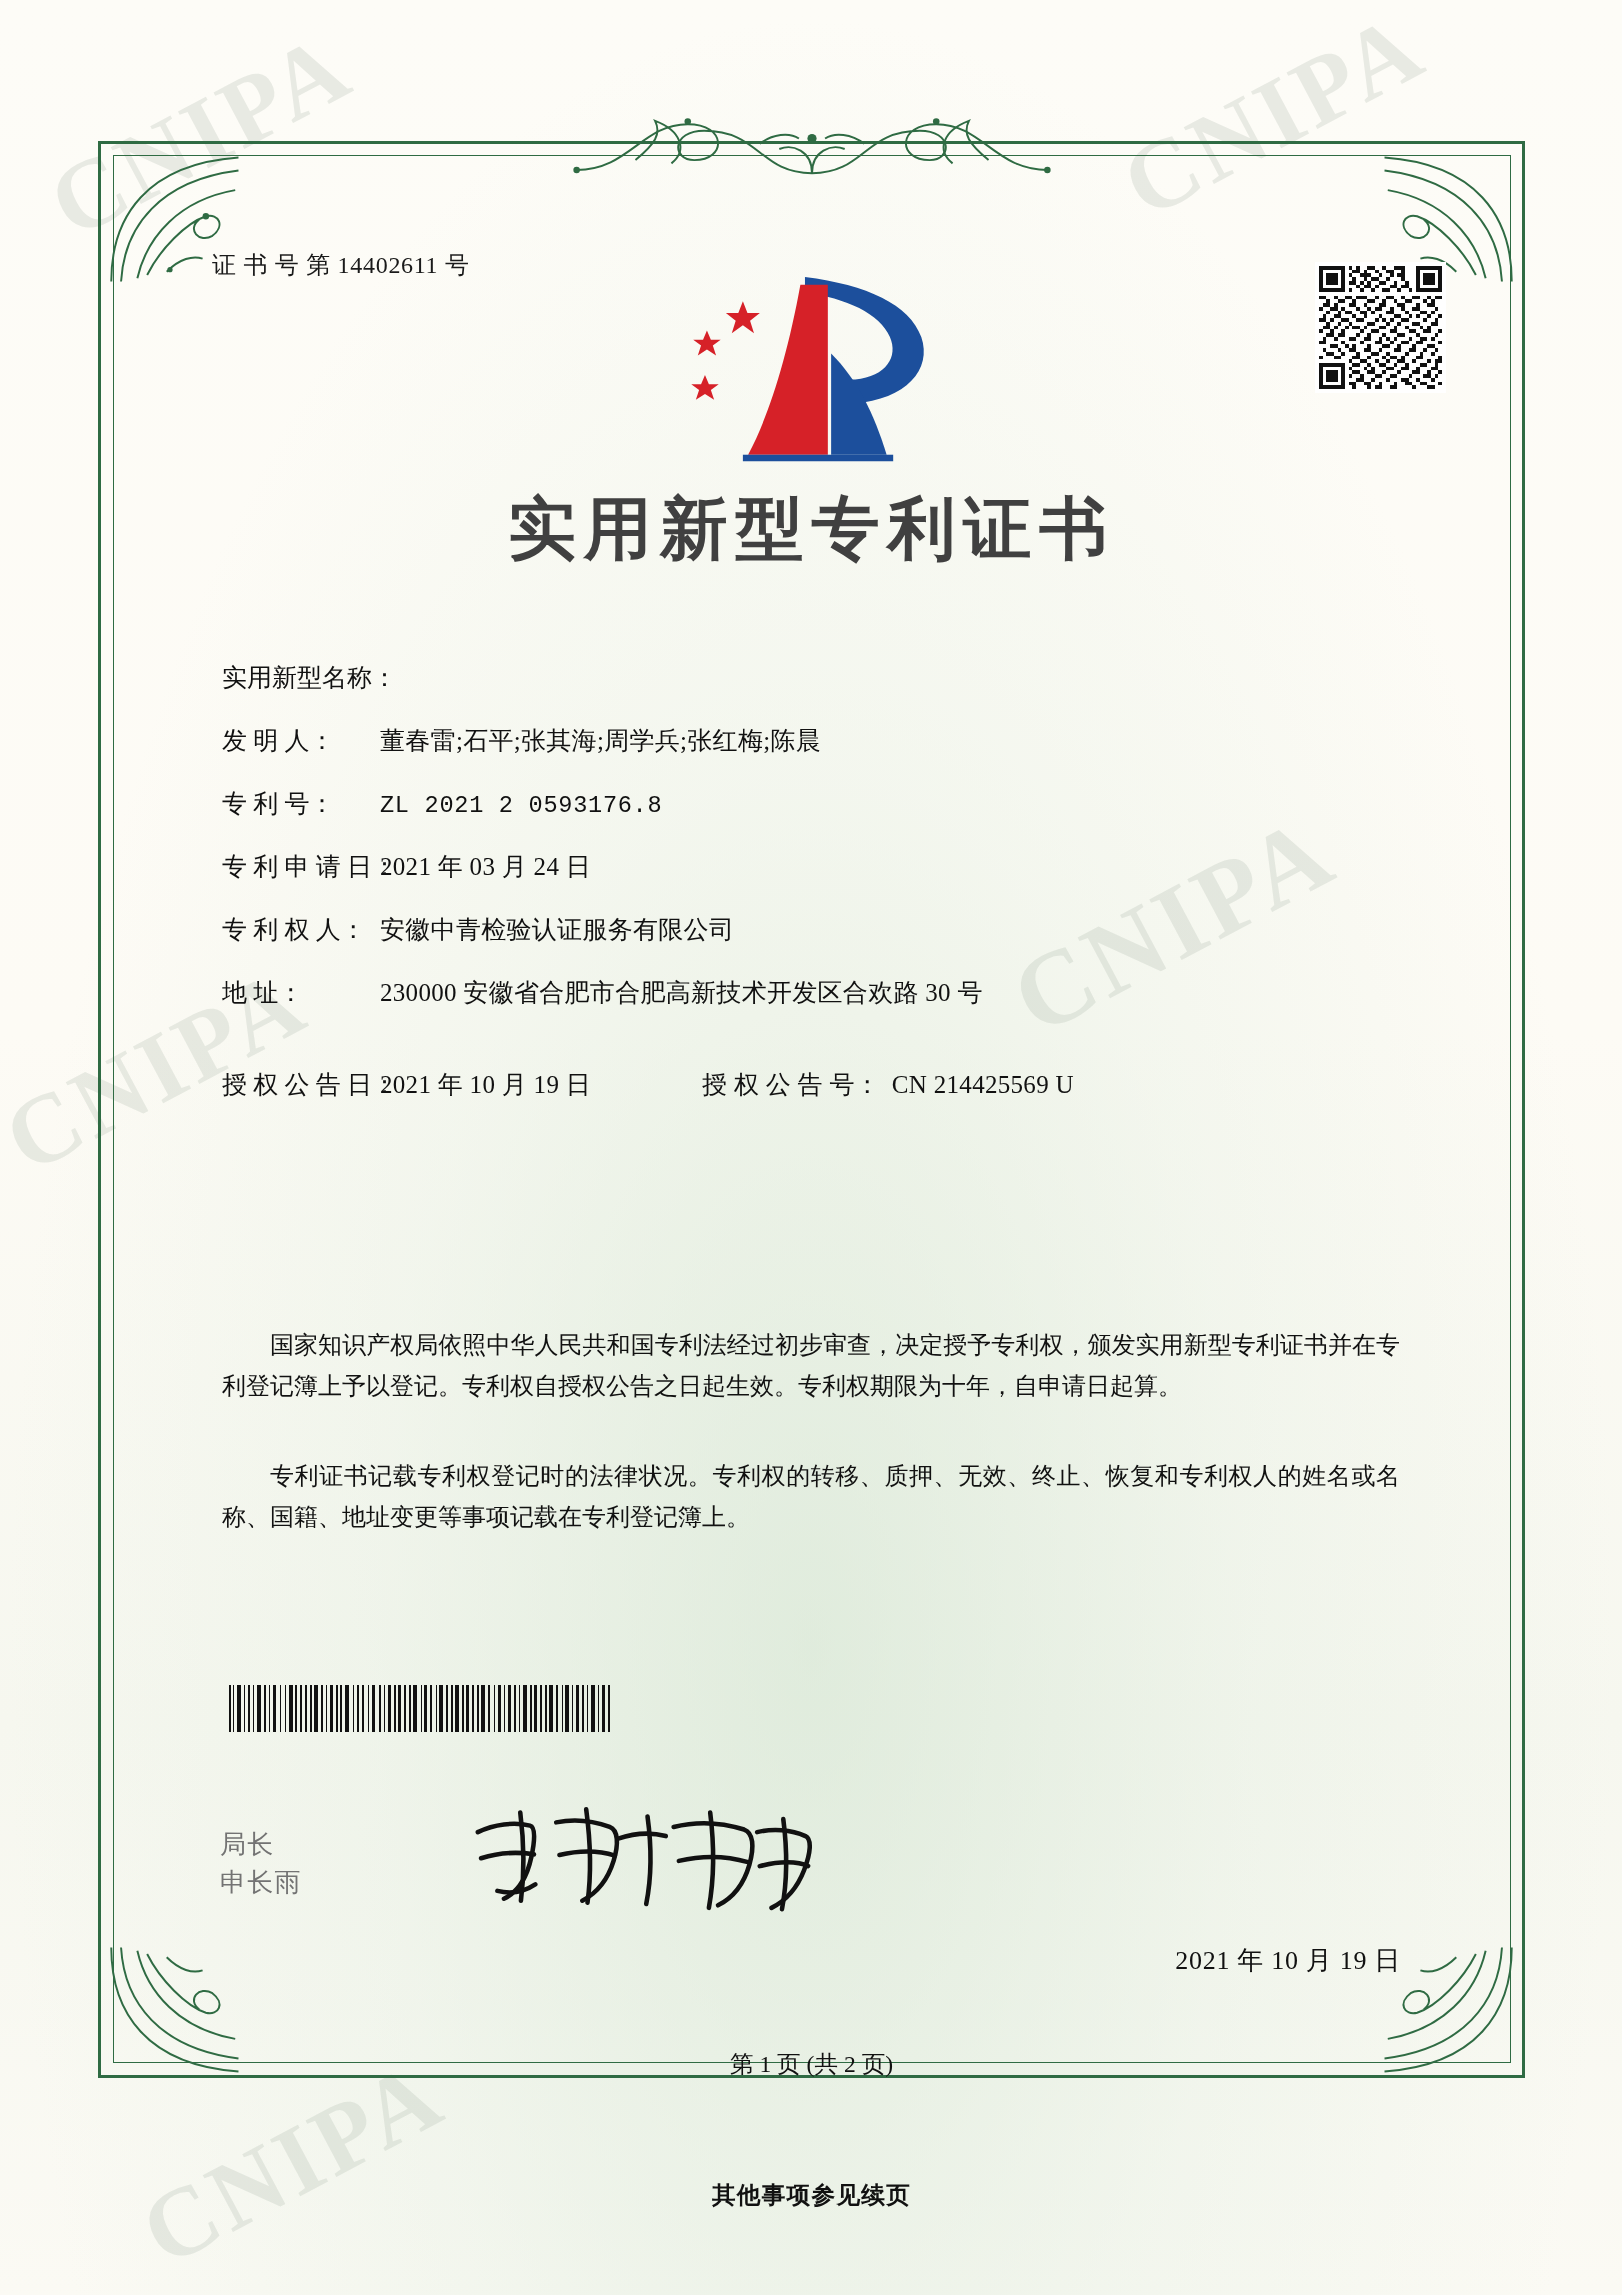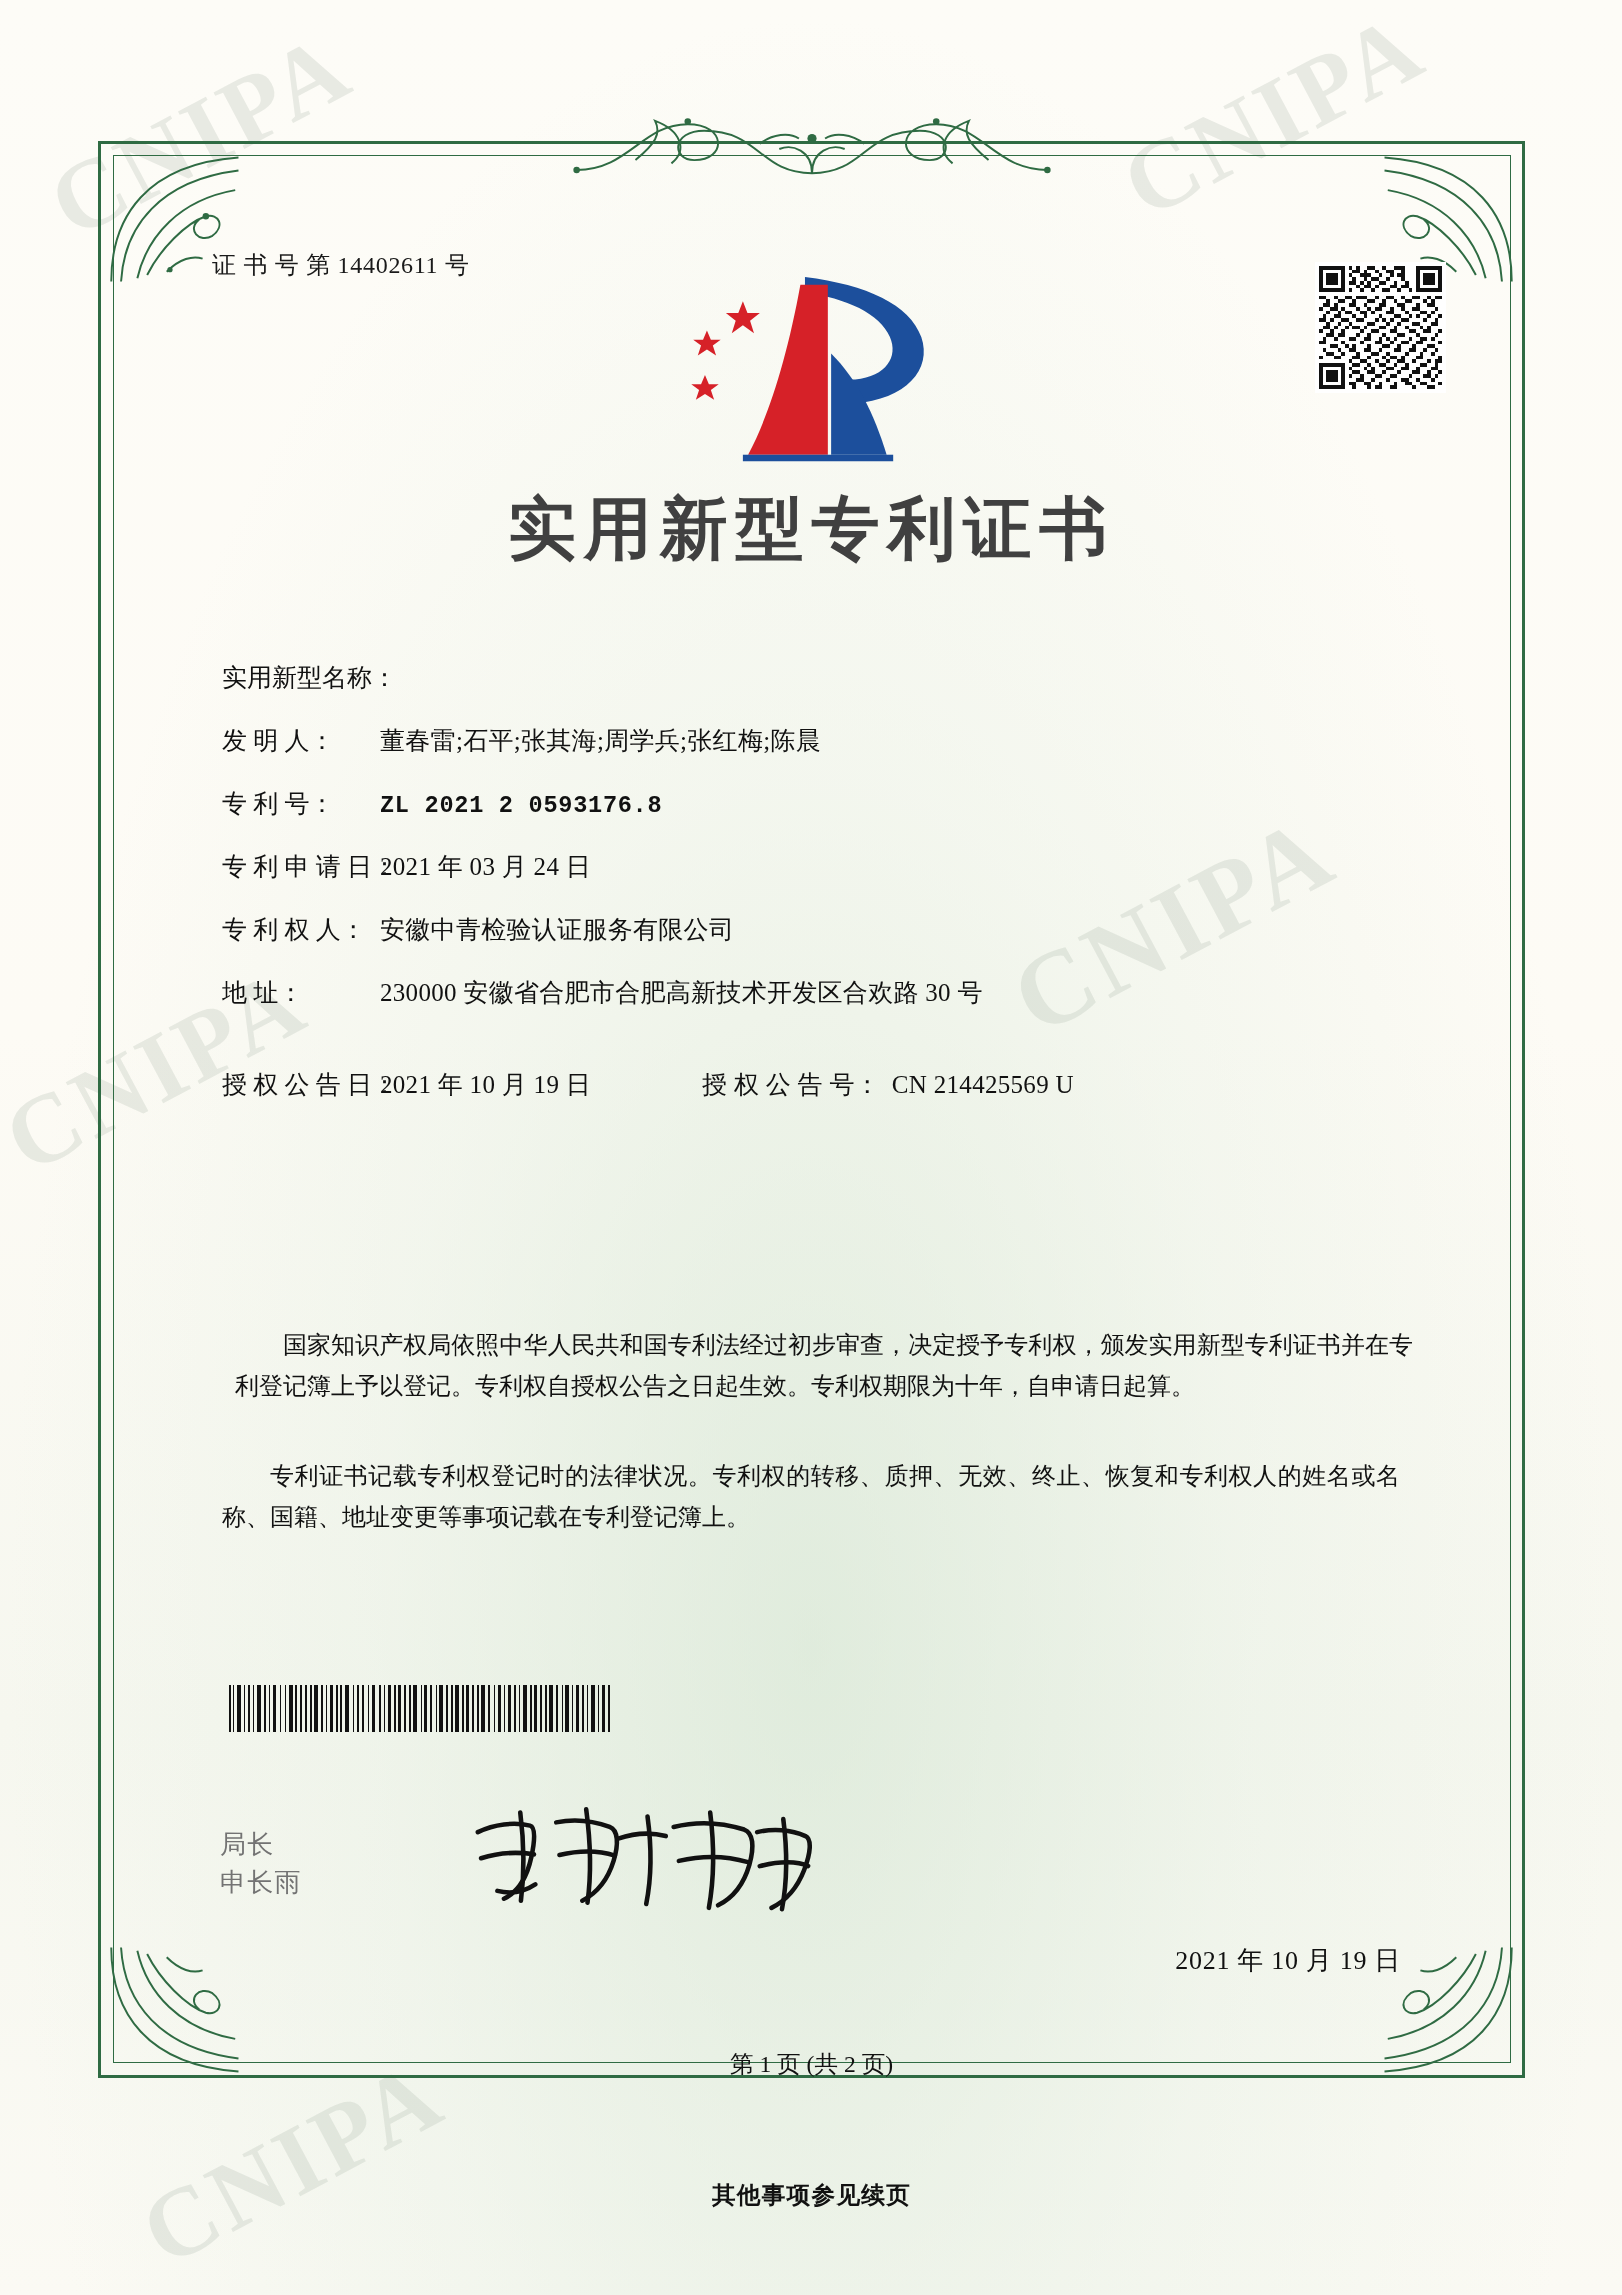--- a/index.html
+++ b/index.html
@@ -144,21 +144,20 @@
     letter-spacing: 0px;
     flex: 0 0 auto;
   }
   .val {
     letter-spacing: 0.3px;
   }
   .val.mono {
     font-family: "Liberation Mono", monospace;
     font-size: 23.6px;
     letter-spacing: 0.7px;
-    font-weight: bold;
   }
   .split-gap { width: 111px; flex: 0 0 auto; }
 
   .para {
     position: absolute;
     left: 222px;
     width: 1178px;
     font-size: 24px;
     line-height: 1.72;
     color: #111;
@@ -614,21 +613,21 @@
     </div>
     <div class="row">
       <span class="lbl">授 权 公 告 日：</span>
       <span class="val">2021 年 10 月 19 日</span>
       <span class="split-gap"></span>
       <span class="val">授 权 公 告 号：</span>
       <span class="val" style="margin-left:11.8px;margin-top:32px;">CN 214425569 U</span>
     </div>
   </div>
 
-  <div class="para" style="top:1325px;margin-left:13px;">
+  <div class="para" style="top:1325px;">
     <p>国家知识产权局依照中华人民共和国专利法经过初步审查，决定授予专利权，颁发实用新型专利证书并在专利登记簿上予以登记。专利权自授权公告之日起生效。专利权期限为十年，自申请日起算。</p>
   </div>
   <div class="para" style="top:1456px;">
     <p>专利证书记载专利权登记时的法律状况。专利权的转移、质押、无效、终止、恢复和专利权人的姓名或名称、国籍、地址变更等事项记载在专利登记簿上。</p>
   </div>
 
   <svg class="barcode" viewBox="0 0 640 72" shape-rendering="crispEdges">
     <g fill="#111">
       <rect x="0" y="0" width="4" height="72"></rect>
         <rect x="7" y="0" width="2" height="72"></rect>

